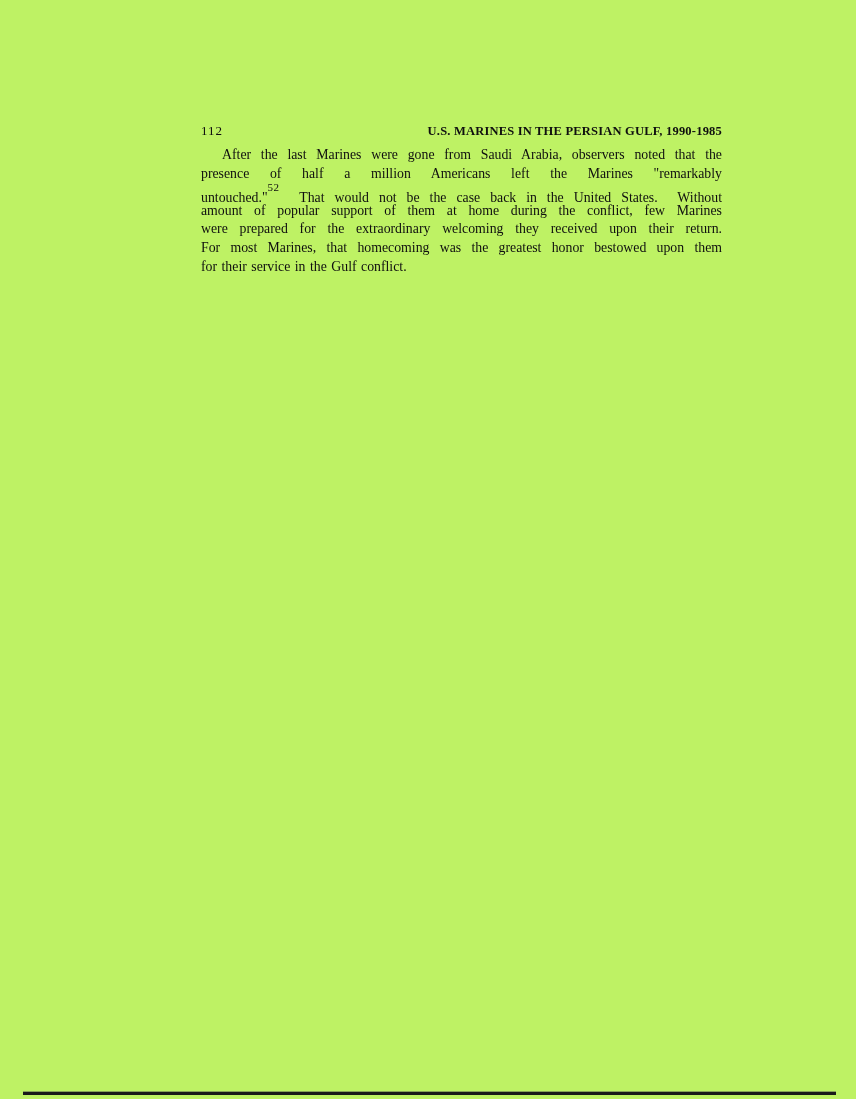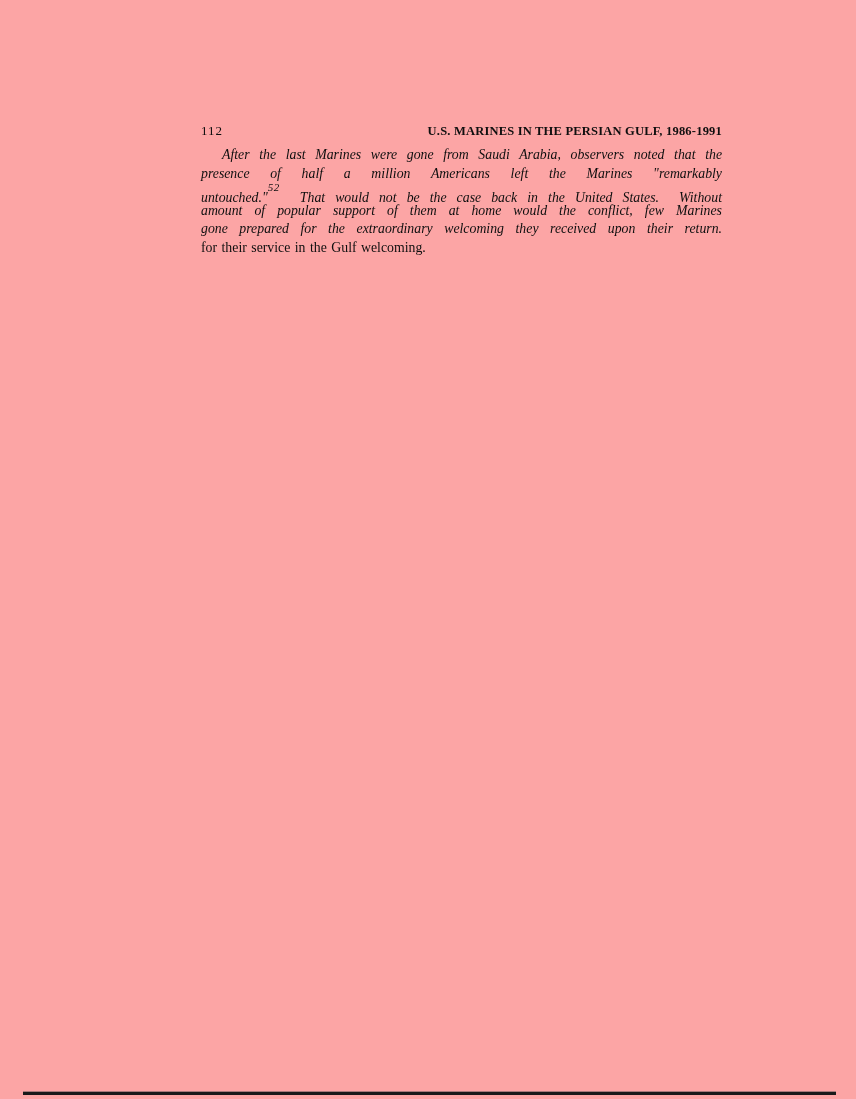--- a/index.html
+++ b/index.html
@@ -4,21 +4,21 @@
 <style>
   html, body {
     margin: 0;
     padding: 0;
     background: #ffffff;
   }
   .page {
     position: relative;
     width: 856px;
     height: 1099px;
-    background: #fca5a5;
+    background: #bef264;
     overflow: hidden;
     font-family: "Liberation Serif", "DejaVu Serif", serif;
     color: #0f0f0f;
   }
   .page-header {
     position: absolute;
     top: 124px;
     left: 201px;
     width: 521px;
     display: flex;
@@ -43,21 +43,20 @@
     left: 201px;
     width: 521px;
     font-size: 13.8px;
     line-height: 18.6px;
     word-spacing: 1px;
   }
   .jline {
     display: block;
     height: 18.6px;
     text-align: justify;
-    font-style: italic;
   }
   .jline::after {
     content: "";
     display: inline-block;
     width: 100%;
     height: 0;
   }
   .jline.indent {
     padding-left: 21px;
   }
@@ -82,27 +81,28 @@
     box-shadow: 0 -1px 0 rgba(70,70,70,0.45);
   }
 </style>
 </head>
 <body>
 
 <div class="page">
 
   <div class="page-header">
     <span class="page-number">112</span>
-    <span class="running-title">U.S. MARINES IN THE PERSIAN GULF, 1986-1991</span>
+    <span class="running-title">U.S. MARINES IN THE PERSIAN GULF, 1990-1985</span>
   </div>
 
   <div class="body-text">
     <span class="jline indent">After the last Marines were gone from Saudi Arabia, observers noted that the</span>
     <span class="jline">presence of half a million Americans left the Marines "remarkably</span>
     <span class="jline"><span>untouched."</span><sup class="footnote-ref">52</sup><span>&nbsp; That would not be the case back in the United States.&nbsp; Without</span></span>
-    <span class="jline">amount of popular support of them at home would the conflict, few Marines</span>
-    <span class="jline">gone prepared for the extraordinary welcoming they received upon their return.</span>
-    <span class="lastline">for their service in the Gulf welcoming.</span>
+    <span class="jline">amount of popular support of them at home during the conflict, few Marines</span>
+    <span class="jline">were prepared for the extraordinary welcoming they received upon their return.</span>
+    <span class="jline">For most Marines, that homecoming was the greatest honor bestowed upon them</span>
+    <span class="lastline">for their service in the Gulf conflict.</span>
   </div>
 
   <div class="bottom-rule"></div>
 
 </div>
 
 </body></html>

